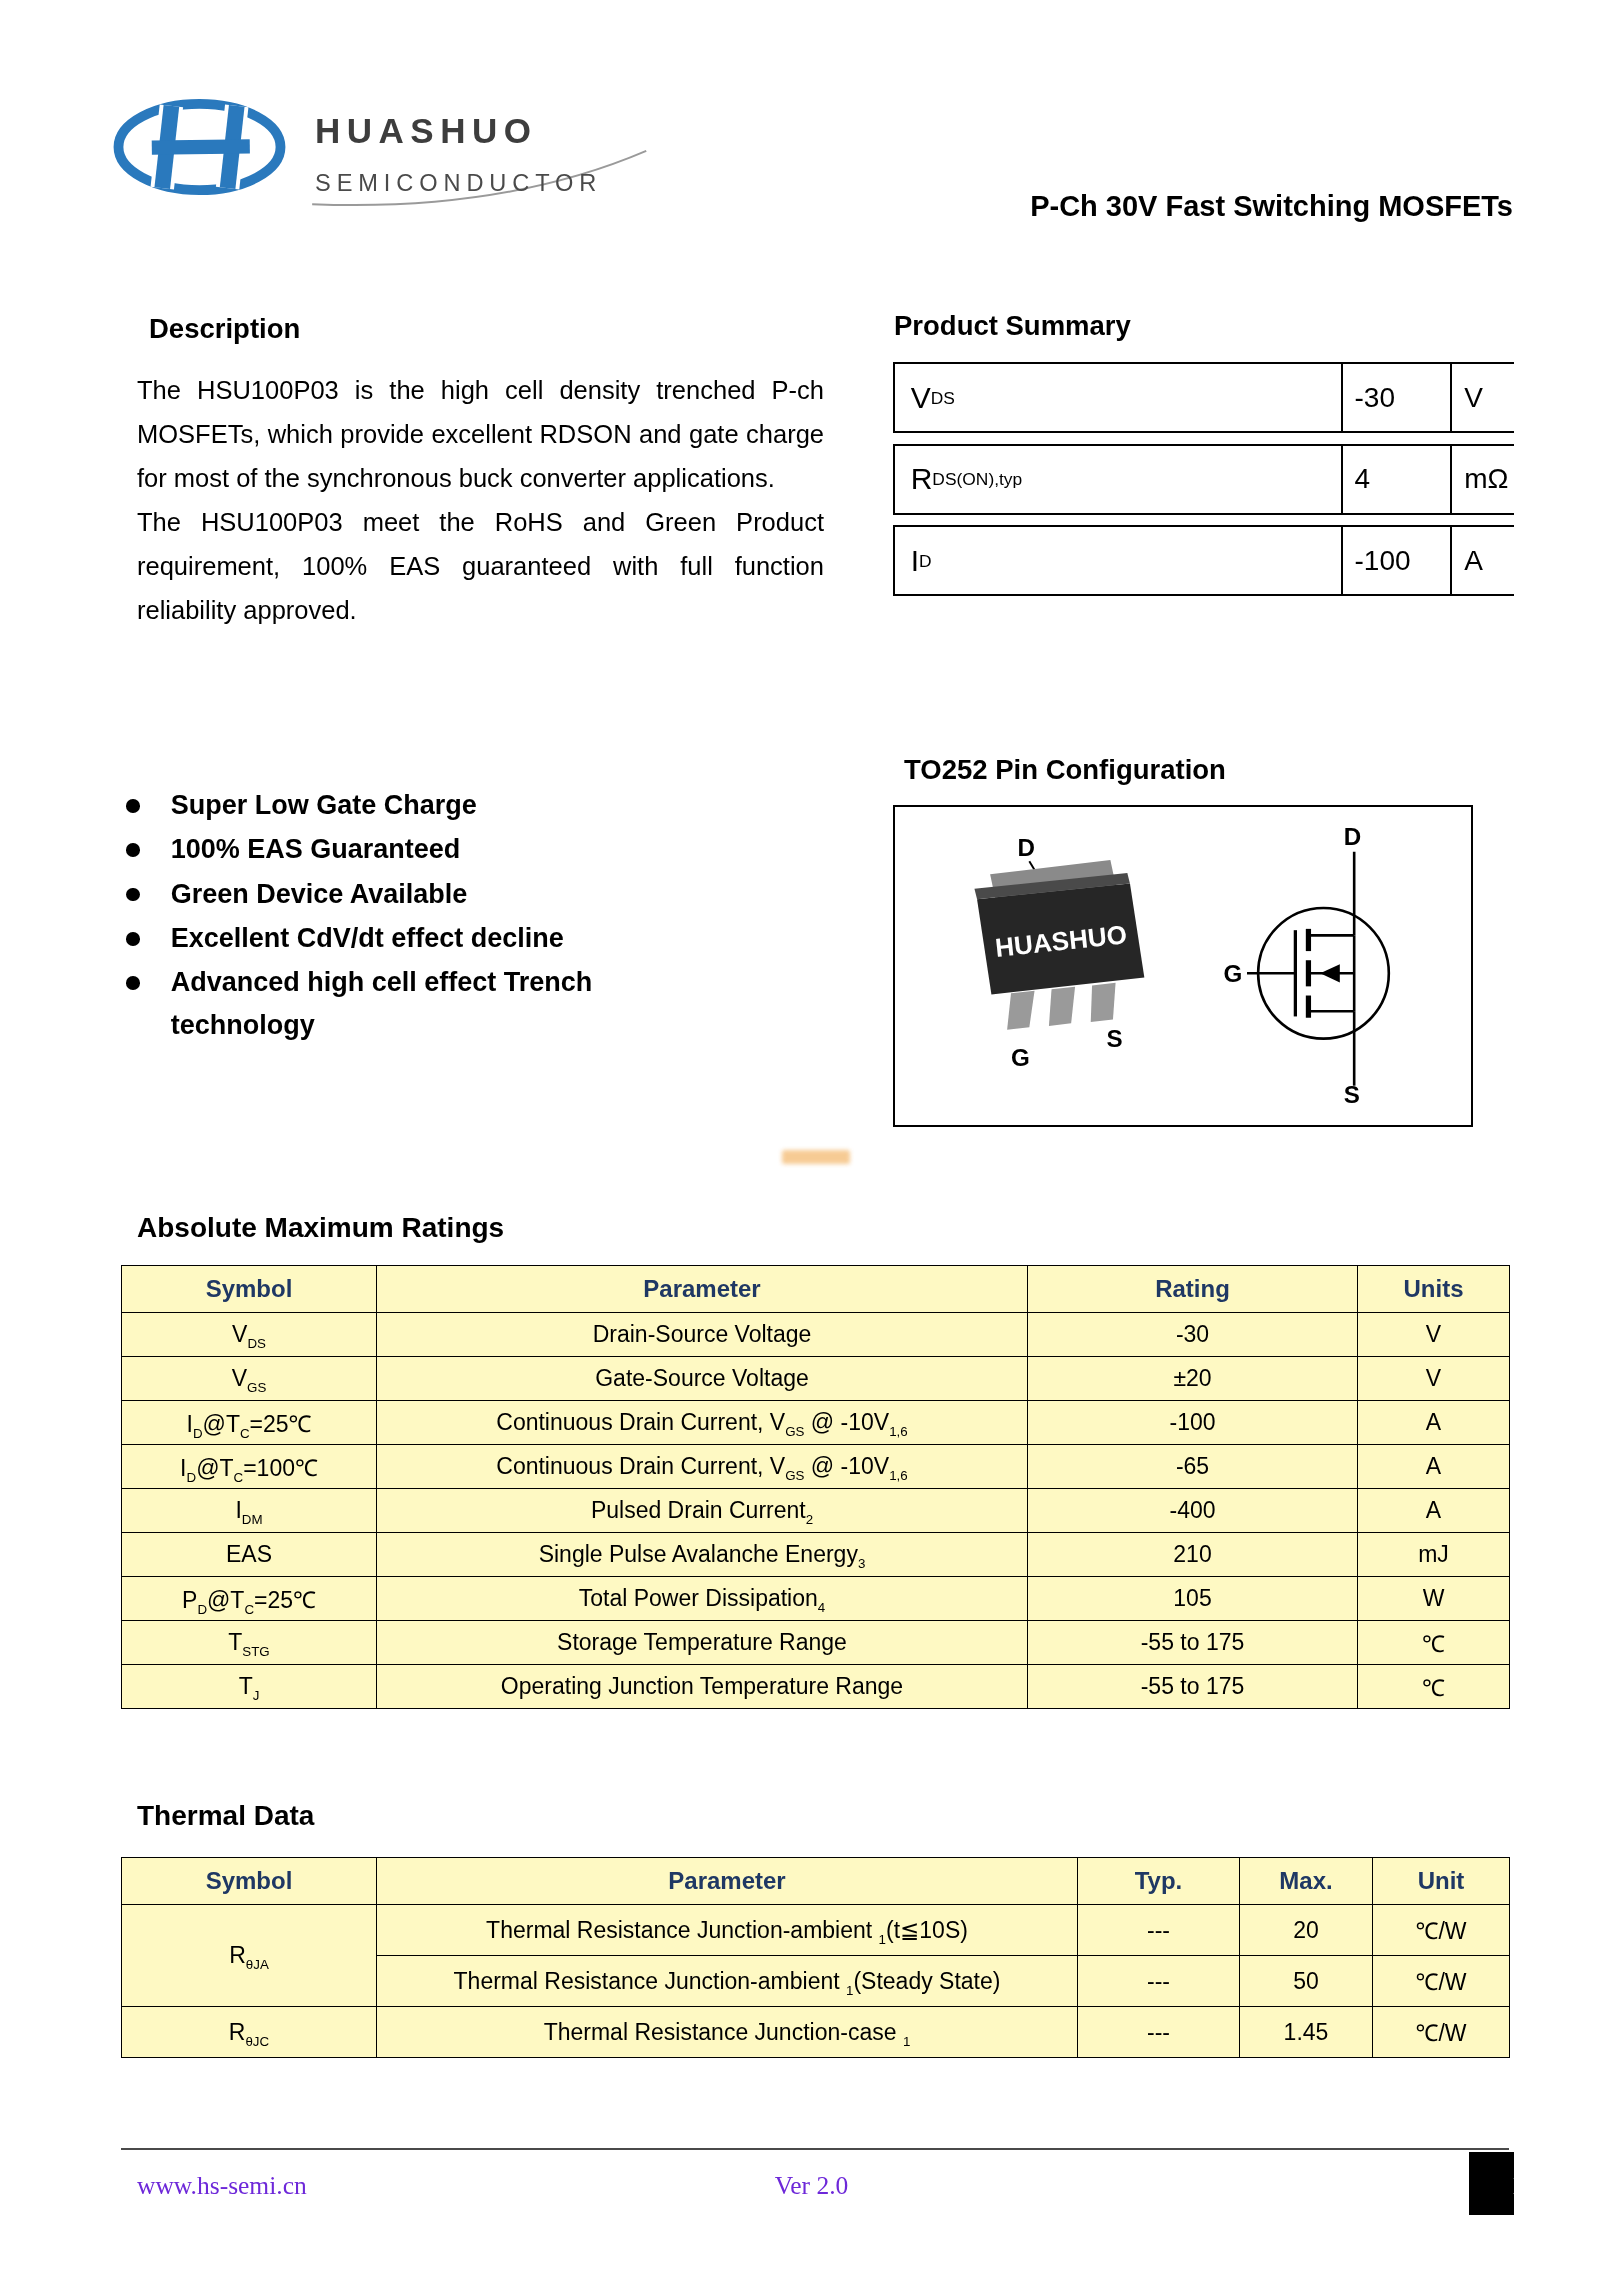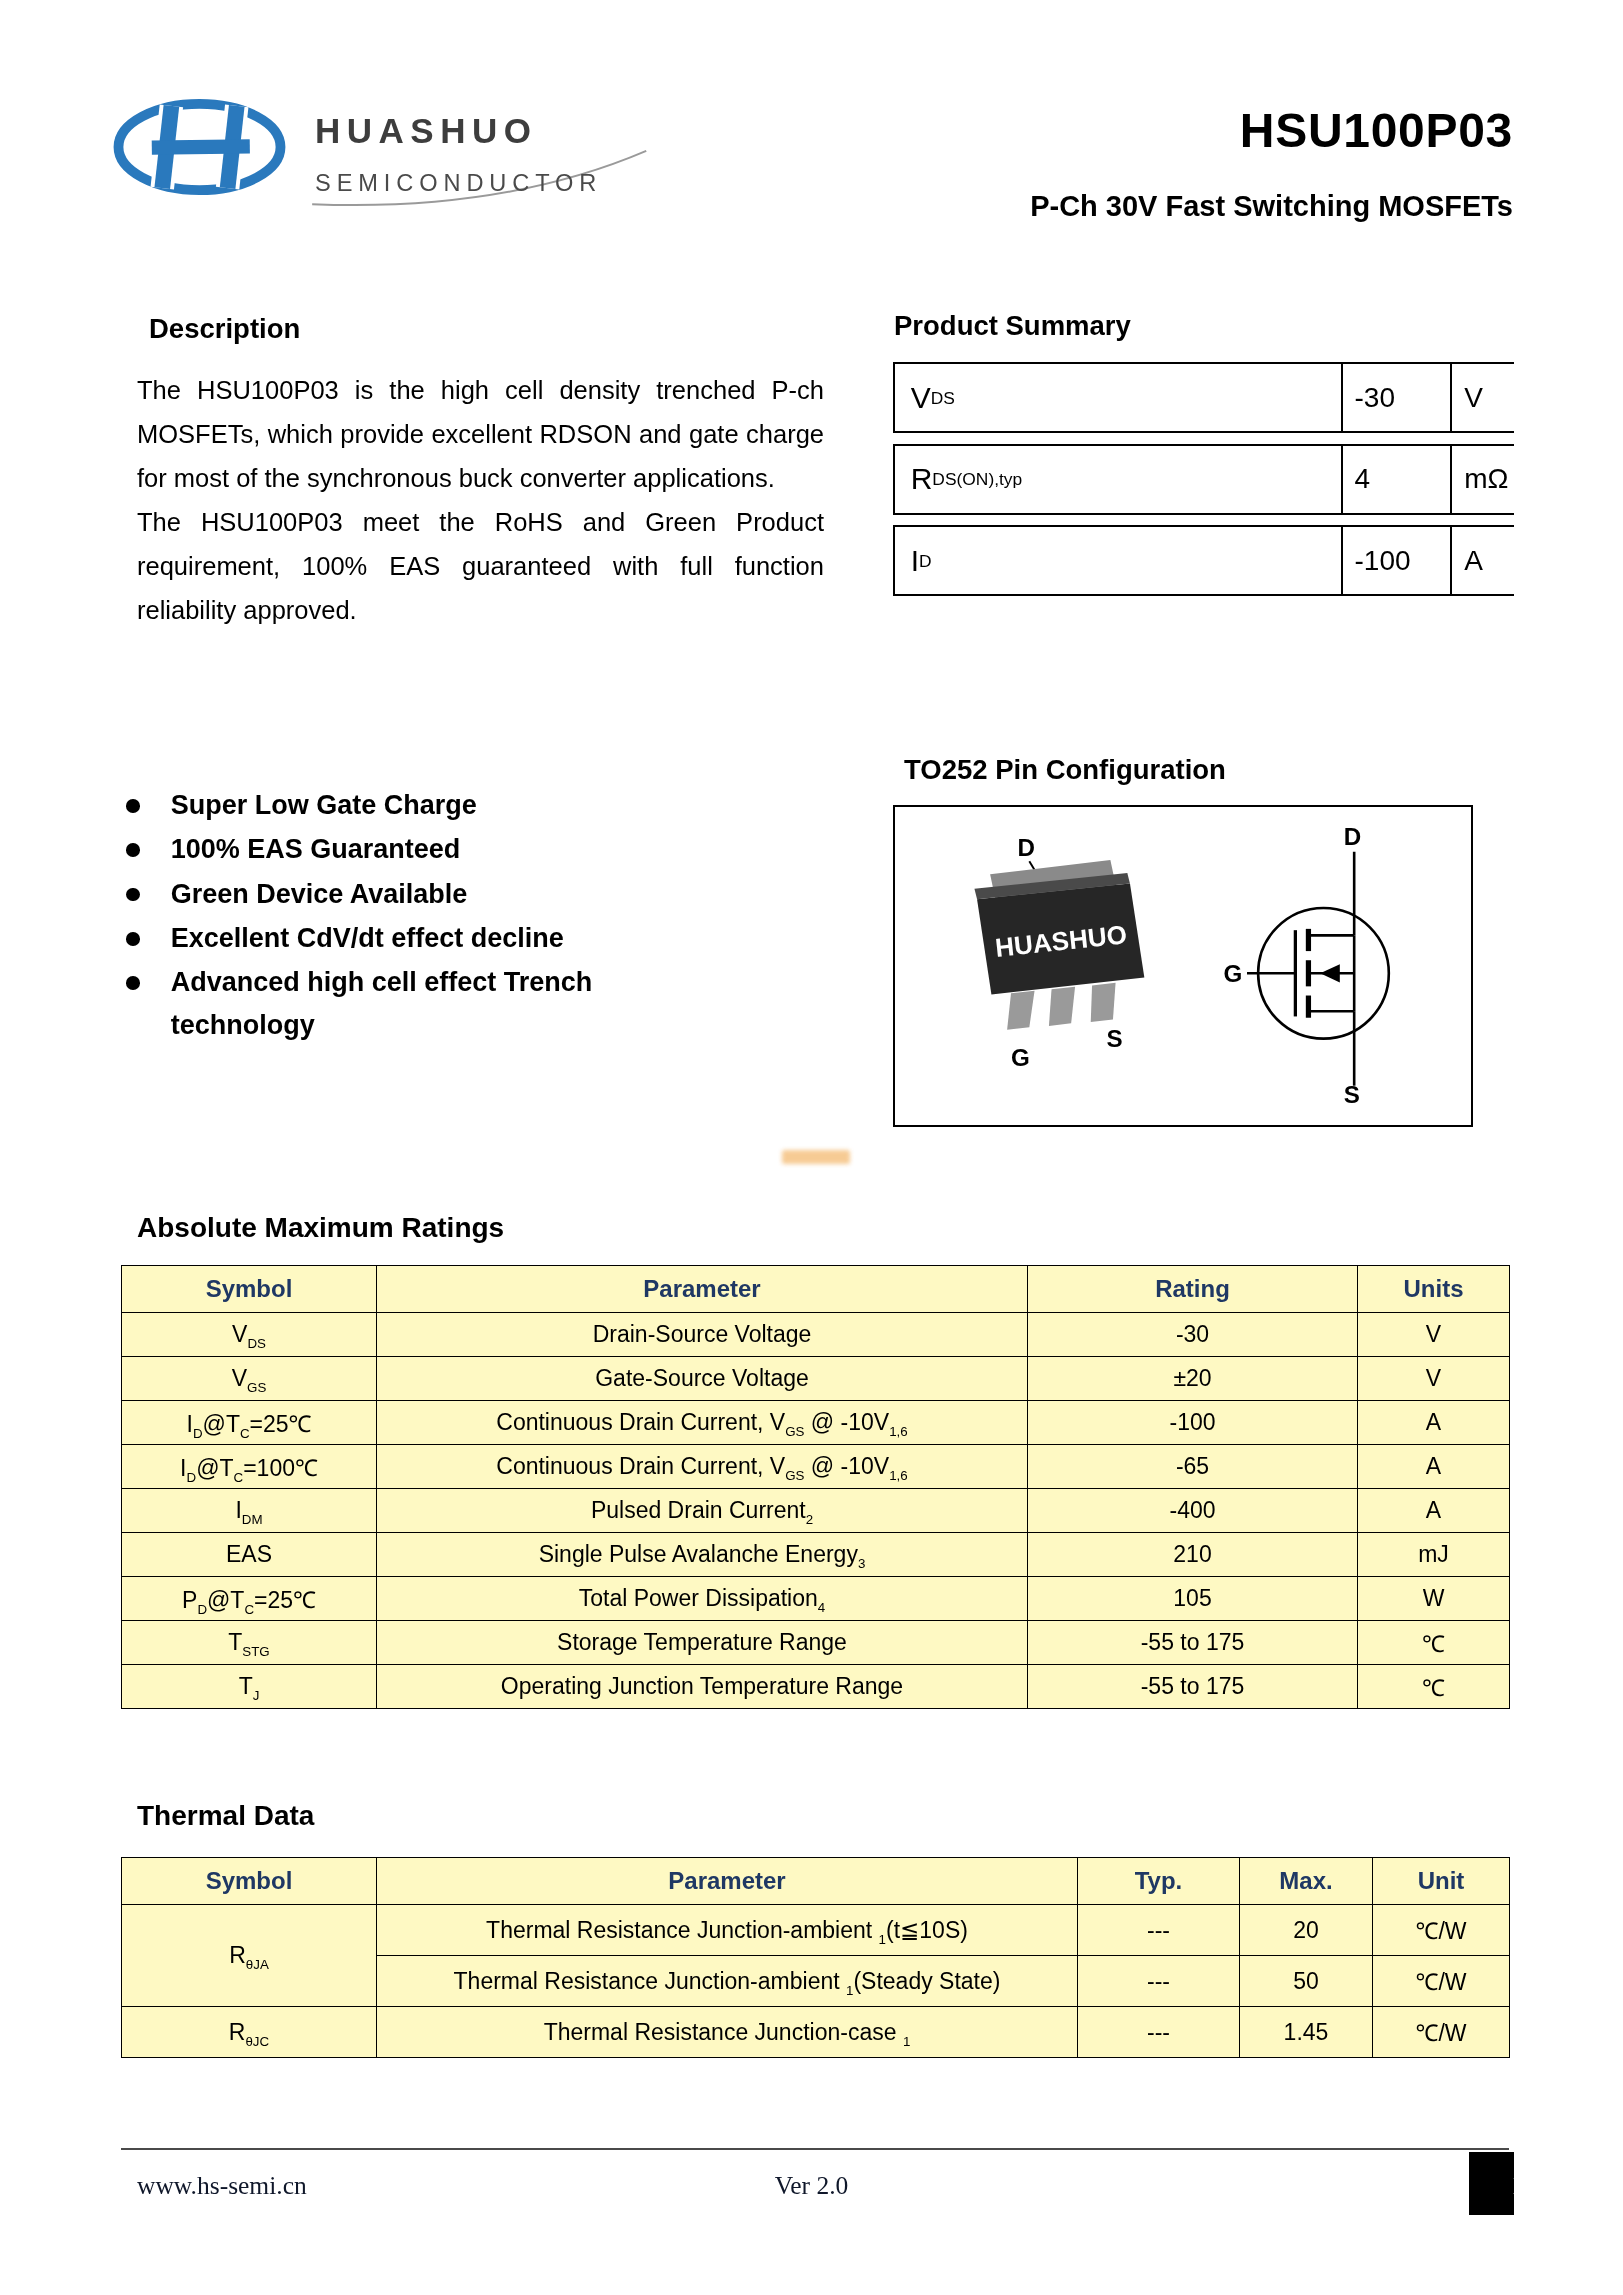--- a/index.html
+++ b/index.html
@@ -37,21 +37,21 @@
 
   
   .spec{border-collapse:collapse;table-layout:fixed;background:#fef9c3;}
   .spec th,.spec td{border:1.3px solid #000;text-align:center;vertical-align:middle;padding:0 6.5px;overflow:hidden;}
   .spec th{color:#1f3864;font-size:24px;height:46px;font-weight:700;}
   .spec td{font-size:23px;height:43px;}
   .thermal td{height:50px;}
 
   
   .footer-line{height:2px;background:#4a4a4a;}
-  .footer-text{font-family:"Liberation Serif",serif;font-size:25.5px;color:#0f172a;}
+  .footer-text{font-family:"Liberation Serif",serif;font-size:25.5px;color:#6d28d9;}
   .page-box{background:#000;color:#fff;display:flex;align-items:center;justify-content:center;
             font-family:"Liberation Serif",serif;font-size:30px;}
   .watermark{width:68px;height:14.4px;background:#f0a13e;opacity:.55;filter:blur(2px);border-radius:2.6px;}
 </style>
 </head>
 <body>
 
 <div class="page">
 
   <svg class="abs" style="left:111px;top:98px;" width="177" height="98" viewBox="0 0 270 150">
@@ -61,21 +61,20 @@
     <line x1="92" y1="12" x2="78" y2="138" stroke="#2a79bd" stroke-width="24"></line>
     <line x1="192" y1="12" x2="178" y2="138" stroke="#2a79bd" stroke-width="24"></line>
     <line x1="62" y1="76" x2="212" y2="74" stroke="#2a79bd" stroke-width="22"></line>
   </svg>
   <svg class="abs" style="left:307px;top:147px;" width="347" height="65" viewBox="0 0 530 100">
     <path d="M6 88 Q300 100 520 6" fill="none" stroke="#9a9a9a" stroke-width="3"></path>
   </svg>
   <div class="abs brand-name" style="left:315px;top:111px;">HUASHUO</div>
   <div class="abs brand-sub" style="left:315px;top:162px;">SEMICONDUCTOR</div>
 
-  <div class="abs part-number" style="left:1047px;top:103px;width:466px;">HSU100P03</div>
   <div class="abs subtitle" style="left:893px;top:190px;width:620px;">P-Ch 30V Fast Switching MOSFETs</div>
 
   <div class="abs sec-h" style="left:149px;top:313px;">Description</div>
   <div class="abs desc-body" style="left:137px;top:368px;">
     <p>The HSU100P03 is the high cell density trenched P-ch MOSFETs, which provide excellent RDSON and gate charge for most of the synchronous buck converter applications.</p>
     <p>The HSU100P03 meet the RoHS and Green Product requirement, 100% EAS guaranteed with full function reliability approved.</p>
   </div>
 
   <div class="abs sec-h" style="left:894px;top:310px;">Product Summary</div>
   <div class="abs" style="left:893px;top:362px;">

